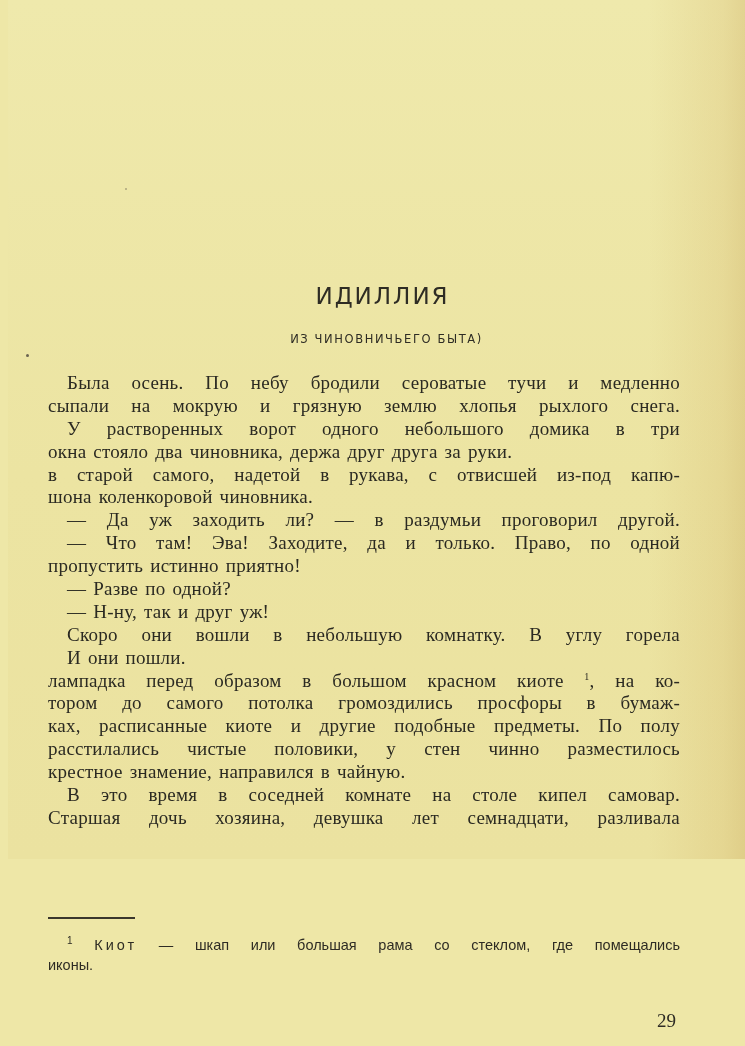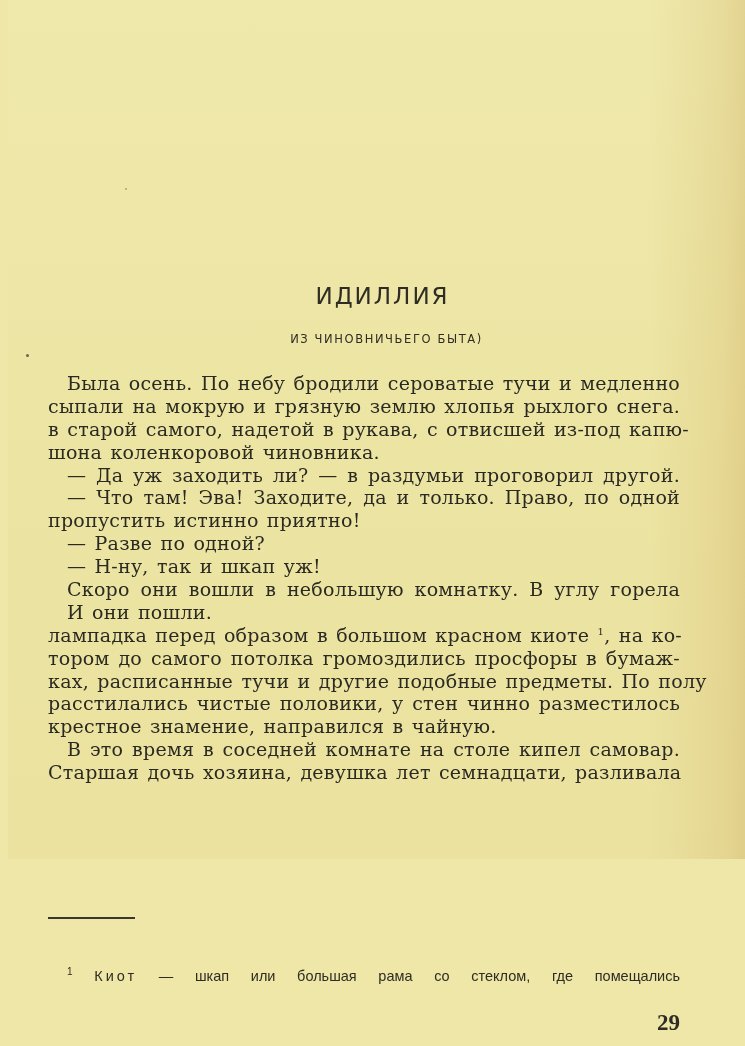--- a/index.html
+++ b/index.html
@@ -56,20 +56,21 @@
     }
     .body-text {
       position: absolute;
       left: 40px;
       top: 372px;
       width: 632px;
       font-size: 19px;
       line-height: 22.9px;
       letter-spacing: 0.25px;
       word-spacing: 2px;
+      font-family: Liberation Serif, serif;
     }
     .line {
       display: block;
       white-space: nowrap;
       text-align: justify;
       text-align-last: justify;
       height: 22.9px;
     }
     .line.indent { padding-left: 19px; }
     .line.last { text-align-last: left; }
@@ -90,66 +91,67 @@
       font-size: 14.5px;
       line-height: 20px;
       color: #2e2c24;
     }
     .footnote .fl { display: block; white-space: nowrap; }
     .footnote .fl.first {
       padding-left: 19px;
       text-align: justify;
       text-align-last: justify;
       word-spacing: 4px;
-      margin-top: 31px;
     }
     .footnote .spaced { letter-spacing: 3px; }
     sup { font-size: 10px; line-height: 0; }
     .page-number {
       position: absolute;
       left: 649px;
       top: 1010px;
       font-family: "Liberation Serif", "DejaVu Serif", serif;
-      font-size: 23px;
+      font-size: 19px;
       color: #2e2c24;
-      font-weight: bold;
     }
   </style>
 </head>
 <body>
 
 <div class="page">
 
   <div class="title">ИДИЛЛИЯ</div>
   <div class="subtitle">ИЗ ЧИНОВНИЧЬЕГО БЫТА)</div>
 
   <span class="dot" style="left:18px; top:354px;"></span>
   <span class="dot" style="left:117px; top:188px; width:2px; height:2px; opacity:0.5;"></span>
 
   <div class="body-text">
     <span class="line indent">Была осень. По небу бродили сероватые тучи и медленно</span>
     <span class="line">сыпали на мокрую и грязную землю хлопья рыхлого снега.</span>
+    <span class="line indent">У растворенных ворот одного небольшого домика в три</span>
+    <span class="line last">окна стояло два чиновника, держа друг друга за руки.</span>
     <span class="line">в старой самого, надетой в рукава, с отвисшей из-под капю-</span>
     <span class="line last">шона коленкоровой чиновника.</span>
     <span class="line indent">— Да уж заходить ли? — в раздумьи проговорил другой.</span>
     <span class="line indent">— Что там! Эва! Заходите, да и только. Право, по одной</span>
     <span class="line last">пропустить истинно приятно!</span>
     <span class="line indent last">— Разве по одной?</span>
-    <span class="line indent last">— Н-ну, так и шкап уж!</span>
+    <span class="line indent last">— Н-ну, так и друг уж!</span>
     <span class="line indent">Скоро они вошли в небольшую комнатку. В углу горела</span>
     <span class="line indent last">И они пошли.</span>
     <span class="line"><span>лампадка перед образом в большом красном киоте</span> <sup>1</sup><span>, на ко-</span></span>
     <span class="line">тором до самого потолка громоздились просфоры в бумаж-</span>
-    <span class="line">ках, расписанные тучи и другие подобные предметы. По полу</span>
+    <span class="line">ках, расписанные киоте и другие подобные предметы. По полу</span>
     <span class="line">расстилались чистые половики, у стен чинно разместилось</span>
     <span class="line last">крестное знамение, направился в чайную.</span>
     <span class="line indent">В это время в соседней комнате на столе кипел самовар.</span>
     <span class="line">Старшая дочь хозяина, девушка лет семнадцати, разливала</span>
   </div>
 
   <div class="fn-rule"></div>
 
   <div class="footnote">
     <span class="fl first"><sup>1</sup> <span class="spaced">Киот</span> <span>— шкап или большая рама со стеклом, где помещались</span></span>
+    <span class="fl">иконы.</span>
   </div>
 
   <div class="page-number">29</div>
 </div>
 
 </body></html>

